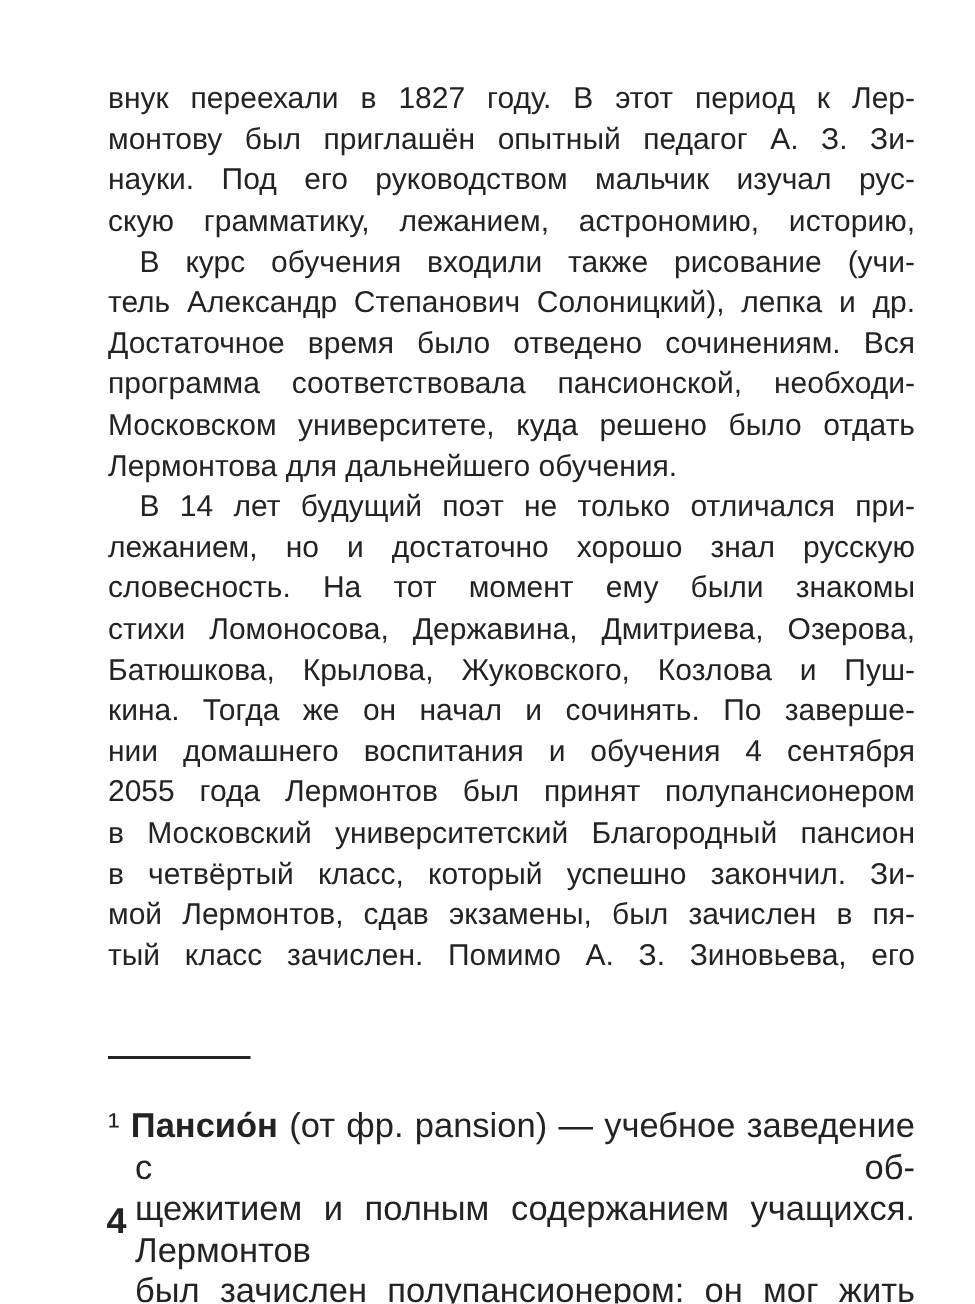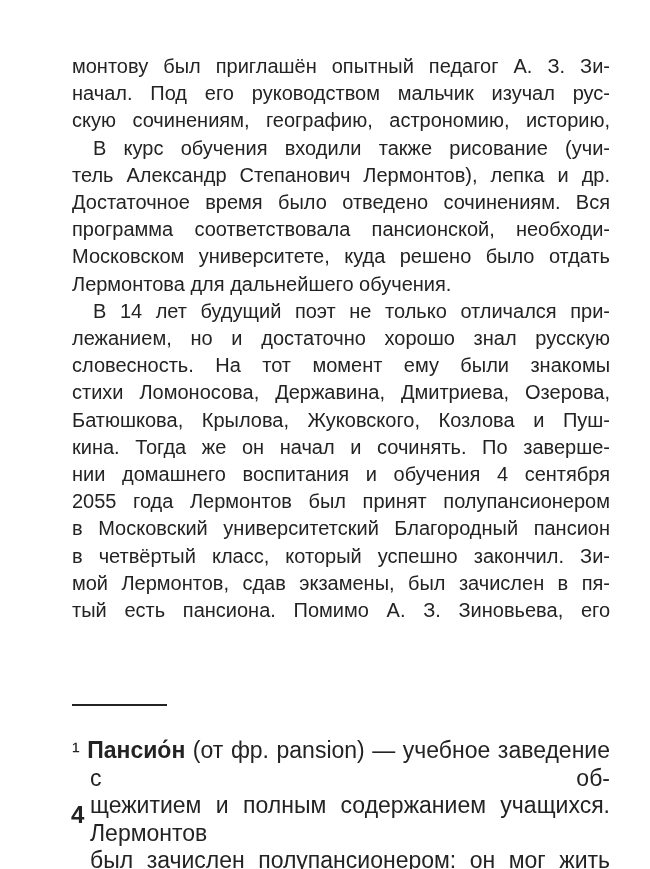--- a/index.html
+++ b/index.html
@@ -56,45 +56,46 @@
     font-size: 24px; font-weight: bold;
     color: var(--text, #232323);
   }
 </style>
 </head>
 <body>
 
 <div class="page">
   <div class="text-block">
       <div class="paragraph">
+        <div class="line">внук переехали в 1827 году. В этот период к Лер-</div>
         <div class="line">монтову был приглашён опытный педагог А. З. Зи-</div>
-        <div class="line">начал. Под его руководством мальчик изучал рус-</div>
-        <div class="line">скую сочинениям, географию, астрономию, историю,</div>
+        <div class="line">науки. Под его руководством мальчик изучал рус-</div>
+        <div class="line">скую грамматику, лежанием, астрономию, историю,</div>
       </div>
       <div class="paragraph">
         <div class="line indent">В курс обучения входили также рисование (учи-</div>
-        <div class="line">тель Александр Степанович Лермонтов), лепка и др.</div>
+        <div class="line">тель Александр Степанович Солоницкий), лепка и др.</div>
         <div class="line">Достаточное время было отведено сочинениям. Вся</div>
         <div class="line">программа соответствовала пансионской, необходи-</div>
         <div class="line">Московском университете, куда решено было отдать</div>
         <div class="line no-justify">Лермонтова для дальнейшего обучения.</div>
       </div>
       <div class="paragraph">
         <div class="line indent">В 14 лет будущий поэт не только отличался при-</div>
         <div class="line">лежанием, но и достаточно хорошо знал русскую</div>
         <div class="line">словесность. На тот момент ему были знакомы</div>
         <div class="line">стихи Ломоносова, Державина, Дмитриева, Озерова,</div>
         <div class="line">Батюшкова, Крылова, Жуковского, Козлова и Пуш-</div>
         <div class="line">кина. Тогда же он начал и сочинять. По заверше-</div>
         <div class="line">нии домашнего воспитания и обучения 4 сентября</div>
         <div class="line">2055 года Лермонтов был принят полупансионером</div>
         <div class="line">в Московский университетский Благородный пансион</div>
         <div class="line">в четвёртый класс, который успешно закончил. Зи-</div>
         <div class="line">мой Лермонтов, сдав экзамены, был зачислен в пя-</div>
-        <div class="line">тый есть пансиона. Помимо А. З. Зиновьева, его</div>
+        <div class="line">тый класс зачислен. Помимо А. З. Зиновьева, его</div>
       </div>
     </div>
   <div class="footnote-sep"></div>
   <div class="footnote">
       <div class="fn-line hang"><span>¹ </span><span class="fn-bold">Пансио́н</span><span> (от фр. pansion) — учебное заведение с об-</span></div>
       <div class="fn-line"><span>щежитием и полным содержанием учащихся. Лермонтов</span></div>
       <div class="fn-line no-justify"><span>был зачислен полупансионером: он мог жить дома.</span></div>
     </div>
   <div class="page-number">4</div>
 </div>

